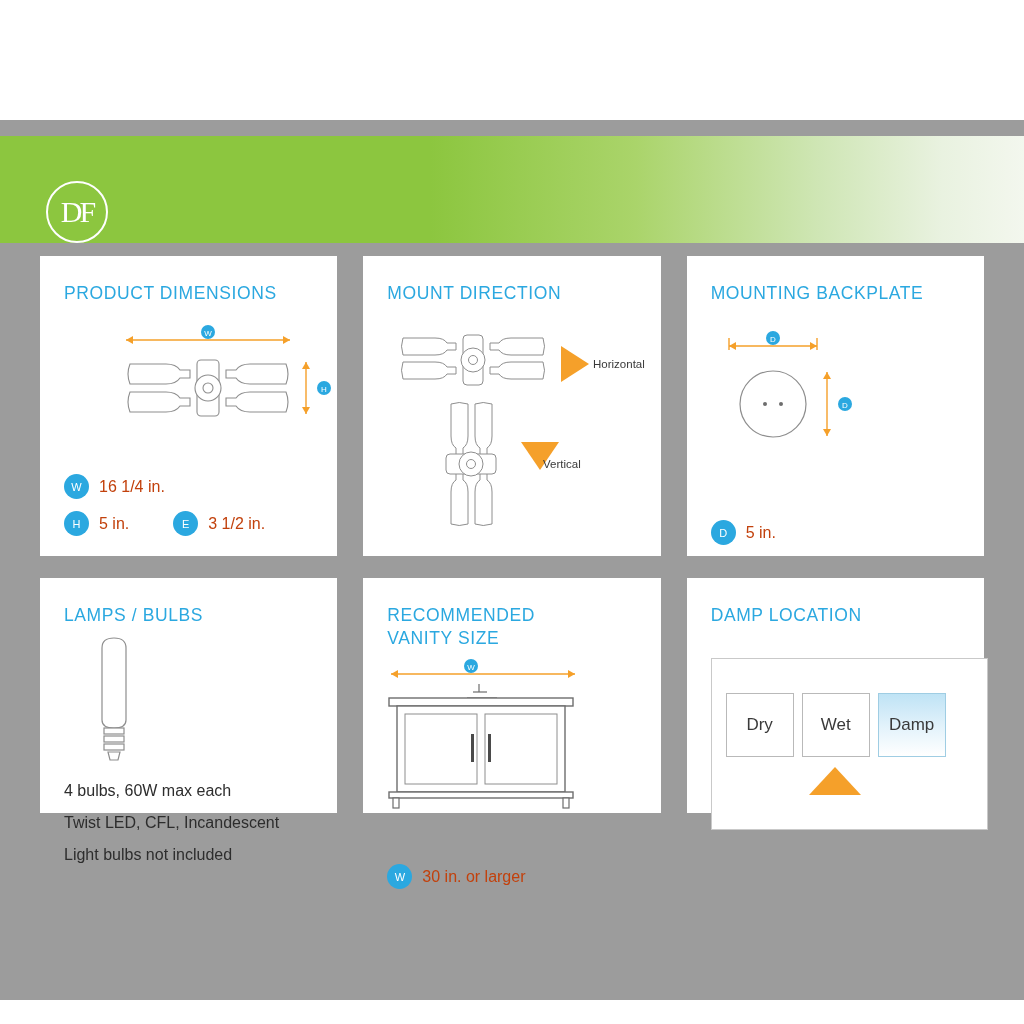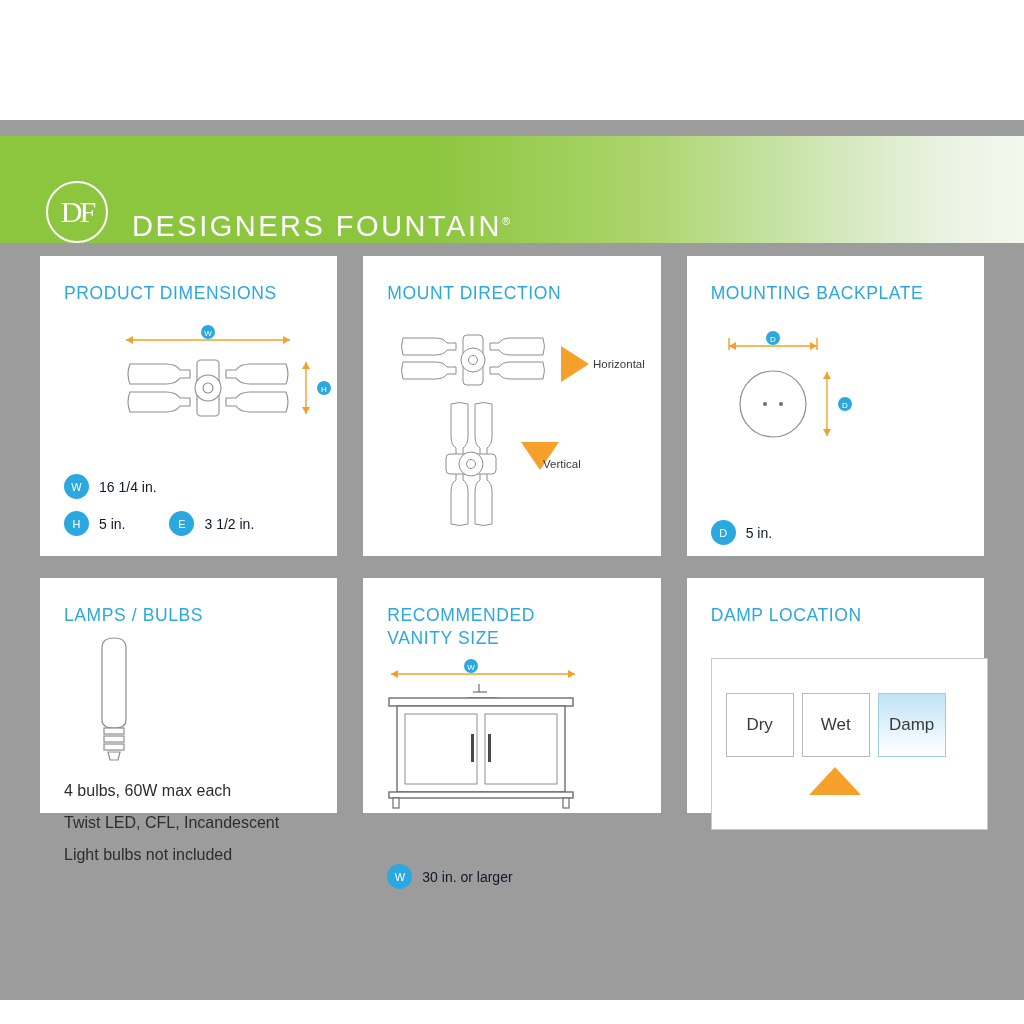--- a/index.html
+++ b/index.html
@@ -112,21 +112,21 @@
   }
   .spec-row {
     display: flex;
     align-items: center;
     gap: 10px;
     font-size: 13.5px;
     color: #333333;
     margin-top: 12px;
     margin-left: 24px;
   }
-  .spec-row .txt { font-size: 14px; color: #0f172a; }
+  .spec-row .txt { font-size: 16px; color: #c2410c; }
   .spec-inline { display: flex; align-items: center; gap: 10px; margin-left: 34px; }
 
   
   .figure { position: absolute; }
 
   .plain-line {
     font-size: 16px;
     color: #2d2d2d;
     margin-left: 24px;
     margin-top: 14px;
@@ -150,23 +150,20 @@
 </head>
 <body>
 
 <div class="page">
 
   <div class="backdrop"></div>
 
   <div class="header">
     <div class="logo-mark">
       <span>DF</span>
-    </div>
-    <div class="logo-text">
-      <span>DESIGNERS FOUNTAIN</span><sup>®</sup>
     </div>
   </div>
 
   <div class="grid">
 
     <div class="row">
 
       <div class="card tall">
         <div class="card-title">PRODUCT DIMENSIONS</div>
 

